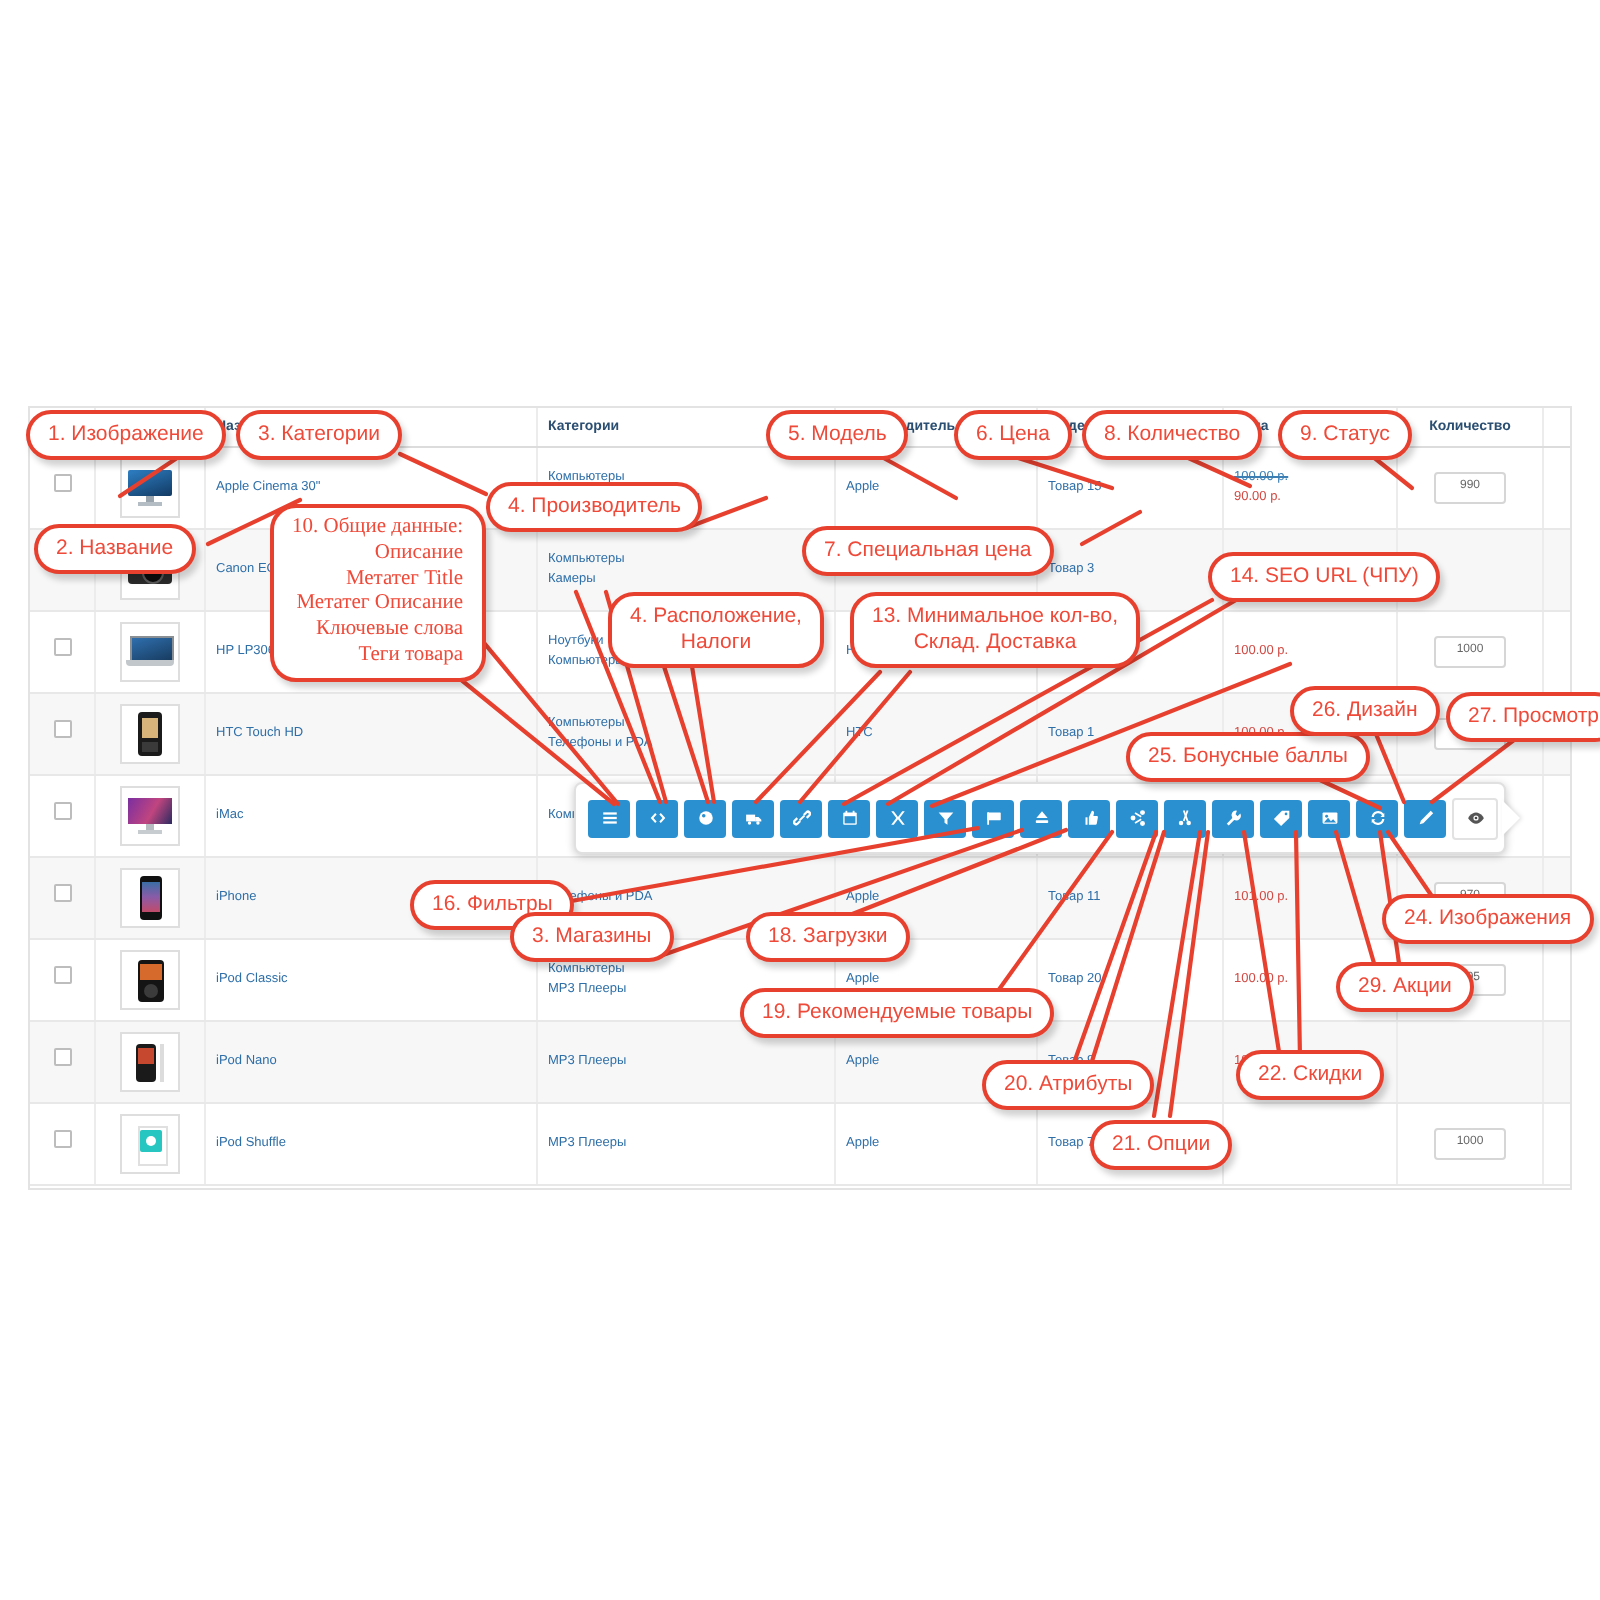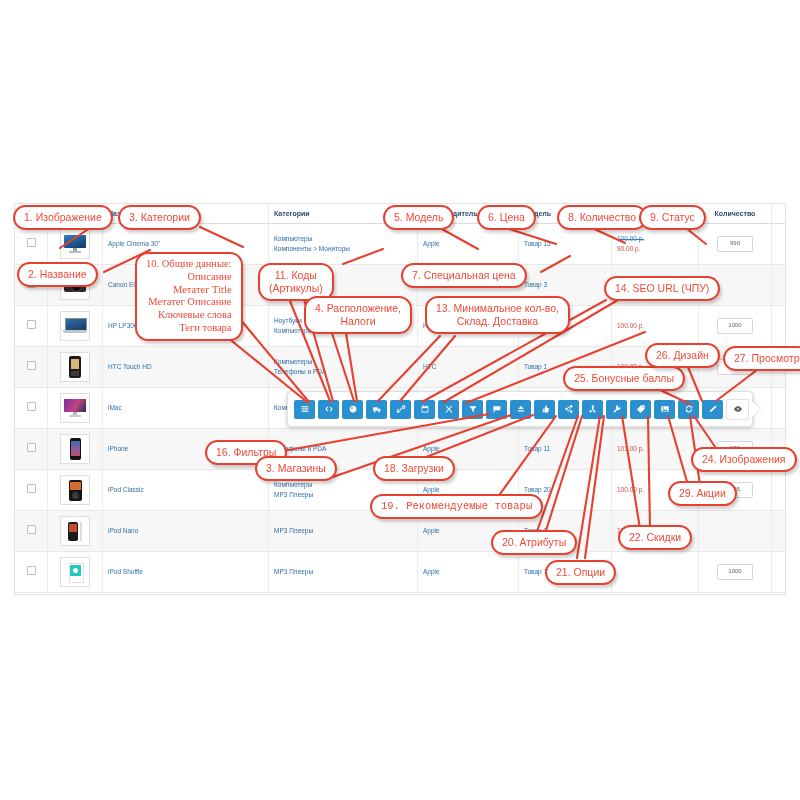--- a/index.html
+++ b/index.html
@@ -454,42 +454,41 @@
     <path d="M660,390 L690,404"></path>
 
     <path d="M688,367 L702,401"></path>
 
     <path d="M757,370 L716,401"></path>
   </svg>
 
   <div class="callout" style="left:13px;top:205px;">1. Изображение</div>
   <div class="callout" style="left:17px;top:262px;">2. Название</div>
   <div class="callout" style="left:118px;top:205px;">3. Категории</div>
+  <div class="callout" style="left:243px;top:241px;">4. Производитель</div>
   <div class="callout" style="left:383px;top:205px;">5. Модель</div>
   <div class="callout" style="left:477px;top:205px;">6. Цена</div>
   <div class="callout" style="left:401px;top:263px;">7. Специальная цена</div>
-  <div class="callout" style="left:557px;top:205px;">8. Количество</div>
+  <div class="callout" style="left:541px;top:205px;">8. Количество</div>
   <div class="callout" style="left:639px;top:205px;">9. Статус</div>
   <div class="callout right" style="left:135px;top:252px;">10. Общие данные:
            Описание
       Метатег Title
 Метатег Описание
   Ключевые слова
       Теги товара</div>
-  <div class="callout" style="left:258px;top:263px;">11. Коды
-(Артикулы)</div>
   <div class="callout" style="left:304px;top:296px;">4. Расположение,
 Налоги</div>
   <div class="callout" style="left:425px;top:296px;">13. Минимальное кол-во,
 Склад. Доставка</div>
   <div class="callout" style="left:604px;top:276px;">14. SEO URL (ЧПУ)</div>
   <div class="callout" style="left:205px;top:440px;">16. Фильтры</div>
   <div class="callout" style="left:255px;top:456px;">3. Магазины</div>
   <div class="callout" style="left:373px;top:456px;">18. Загрузки</div>
-  <div class="callout" style="left:370px;top:494px;font-family:Liberation Mono, monospace;">19. Рекомендуемые товары</div>
+  <div class="callout" style="left:370px;top:494px;">19. Рекомендуемые товары</div>
   <div class="callout" style="left:491px;top:530px;">20. Атрибуты</div>
   <div class="callout" style="left:545px;top:560px;">21. Опции</div>
   <div class="callout" style="left:618px;top:525px;">22. Скидки</div>
   <div class="callout" style="left:668px;top:481px;">29. Акции</div>
   <div class="callout" style="left:691px;top:447px;">24. Изображения</div>
   <div class="callout" style="left:563px;top:366px;">25. Бонусные баллы</div>
   <div class="callout" style="left:645px;top:343px;">26. Дизайн</div>
   <div class="callout" style="left:723px;top:346px;">27. Просмотр</div>
 
 </div>

